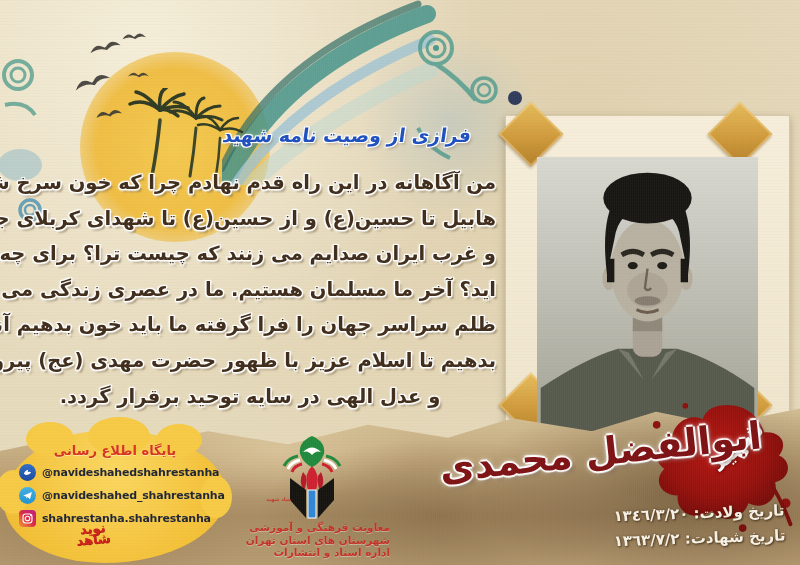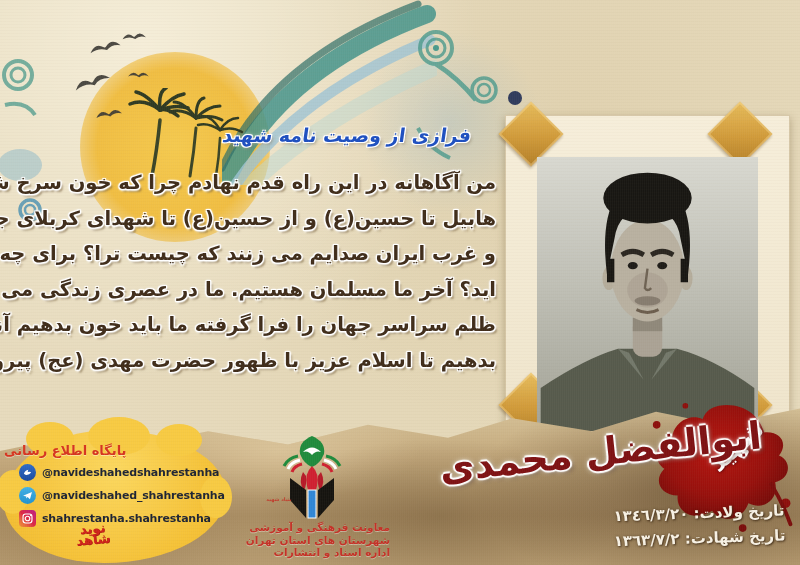--- a/index.html
+++ b/index.html
@@ -74,21 +74,21 @@
     position:absolute; left:4px; top:430px; width:222px; height:133px;
     background:radial-gradient(circle at 50% 30%,#fbd75e,#f5c238 65%,#efb72c);
     border-radius:48% 52% 55% 45% / 55% 48% 52% 45%;
   }
   .bump{position:absolute; border-radius:50%; background:#f7ca42;}
   .bump.b1{left:22px; top:-8px; width:48px; height:34px;}
   .bump.b2{left:84px; top:-13px; width:62px; height:38px;}
   .bump.b3{left:152px; top:-6px; width:46px; height:32px;}
   .bump.b4{left:-8px; top:40px; width:34px; height:44px;}
   .bump.b5{left:196px; top:46px; width:32px; height:42px;}
-  .info-header{position:relative; padding-top:13px; text-align:left; direction:rtl;
+  .info-header{position:relative; padding-top:13px; text-align:center; direction:rtl;
     font-size:13px; font-weight:bold; color:#d6341f; text-shadow:0 1px 0 rgba(255,255,255,.4);}
   .social-row{position:relative; display:flex; align-items:center; gap:6px; padding-left:15px; margin-top:5px; height:18px;}
   .sicon{width:17px; height:17px; border-radius:50%; flex:0 0 17px; display:flex; align-items:center; justify-content:center;}
   .sicon.msg{background:linear-gradient(180deg,#2e6cc9,#1b4a9e);}
   .sicon.tg{background:linear-gradient(180deg,#41b0e6,#2092cf);}
   .sicon.ig{border-radius:4px; background:linear-gradient(45deg,#f09433,#e6683c 25%,#dc2743 50%,#cc2366 75%,#bc1888);}
   .handle{font-size:11px; font-weight:bold; color:#1e2433; letter-spacing:-.2px;}
   .stamp{position:absolute; left:72px; top:93px; width:34px; direction:rtl; text-align:center;
     font-size:13px; font-weight:bold; line-height:11px; color:#cf231a; transform:rotate(-5deg);
     text-shadow:.5px .5px 0 #a5170f;}
@@ -196,20 +196,21 @@
 
   <div class="title">فرازی از وصیت نامه شهید</div>
 
   <div class="will">
     <div class="will-line">من آگاهانه در این راه قدم نهادم چرا که خون سرخ شهیدان از</div>
     <div class="will-line">هابیل تا حسین(ع) و از حسین(ع) تا شهدای کربلای جنوب</div>
     <div class="will-line">و غرب ایران صدایم می زنند که چیست ترا؟ برای چه نشسته</div>
     <div class="will-line">اید؟ آخر ما مسلمان هستیم. ما در عصری زندگی می کنیم که</div>
     <div class="will-line">ظلم سراسر جهان را فرا گرفته ما باید خون بدهیم آنقدر کشته</div>
     <div class="will-line">بدهیم تا اسلام عزیز با ظهور حضرت مهدی (عج) پیروز شود</div>
+    <div class="will-line">و عدل الهی در سایه توحید برقرار گردد.</div>
   </div>
 
   <div class="photo-frame">
     <div class="tape tl"></div>
     <div class="tape tr"></div>
     <div class="tape bl"></div>
     <div class="tape br"></div>
     <svg class="portrait" viewBox="0 0 120 140" preserveAspectRatio="none">
       <defs>
         <linearGradient id="pbg" x1="0" y1="0" x2="0" y2="1">

